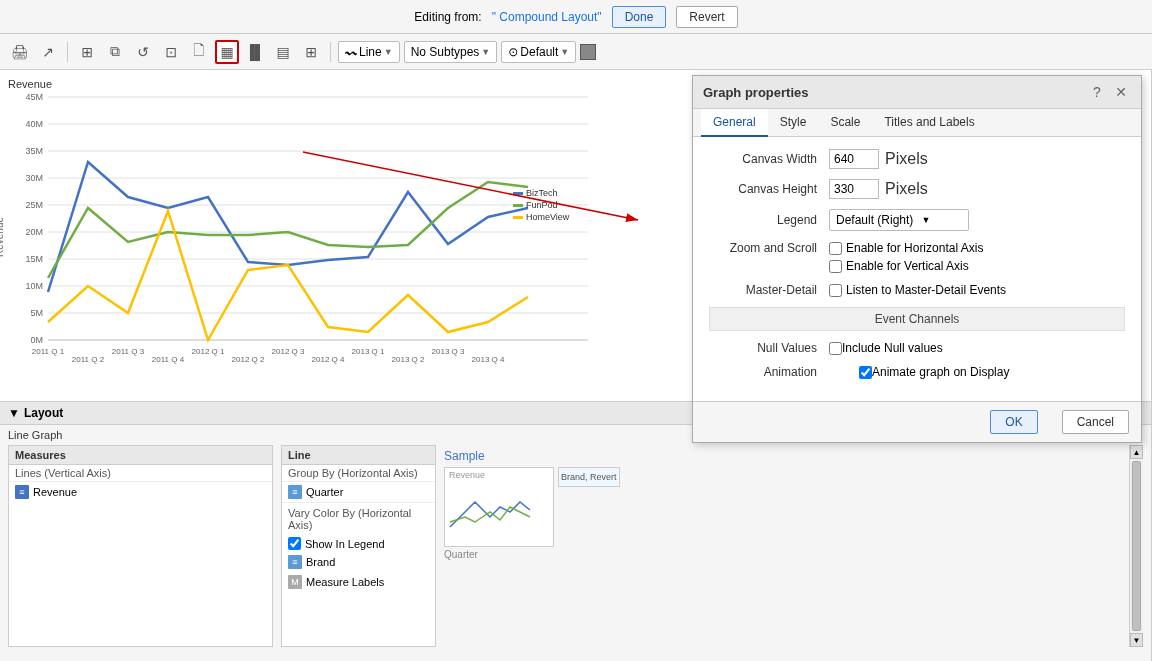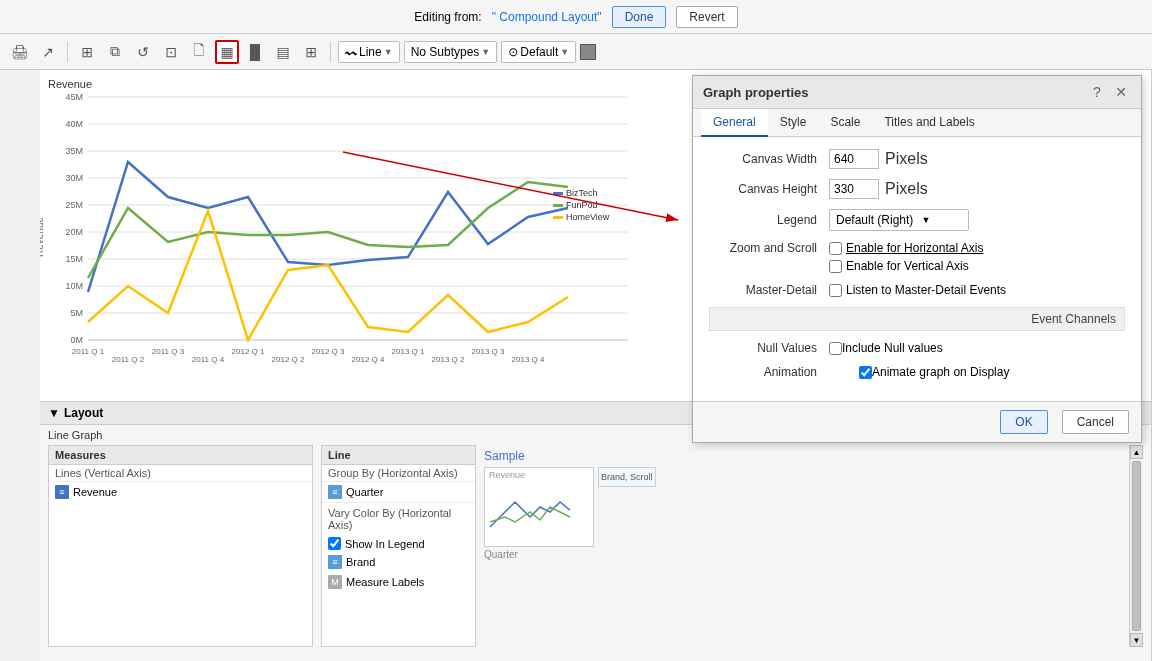--- a/index.html
+++ b/index.html
@@ -79,21 +79,20 @@
 
     
     .chart-panel {
       flex: 1;
       background: #fff;
       border-right: 1px solid #ccc;
       display: flex;
       flex-direction: column;
       overflow: hidden;
       position: relative;
-      margin-left: 40px;
     }
 
     
     .chart-area {
       flex: 1;
       padding: 8px 8px 0 8px;
       position: relative;
       overflow: hidden;
     }
 
@@ -319,31 +318,31 @@
       display: flex;
       flex-direction: column;
       gap: 4px;
     }
     .section-divider {
       background: #f0f0f0;
       border: 1px solid #ddd;
       padding: 4px 8px;
       font-size: 12px;
       color: #444;
-      text-align: right;
+      text-align: center;
       margin: 4px 0 10px 0;
     }
 
     
     .gp-footer {
       border-top: 1px solid #ccc;
       padding: 8px 12px;
       display: flex;
       justify-content: flex-end;
-      gap: 14px;
+      gap: 24px;
       background: #f5f5f5;
     }
     .btn-ok {
       background: #e8f0fe;
       border: 1px solid #4a90d9;
       color: #1a56a0;
       padding: 4px 14px;
       cursor: pointer;
       font-size: 12px;
       border-radius: 2px;
@@ -537,21 +536,21 @@
           <div class="sample-title">Sample</div>
           <div style="display:flex;gap:4px;align-items:flex-start;">
             <div class="sample-chart">
               <div style="font-size:9px;color:#999;padding:2px 4px;">Revenue</div>
               <svg width="90" height="55">
                 <polyline points="5,45 20,30 30,20 45,35 55,25 65,30 75,20 85,28" fill="none" stroke="#4472C4" stroke-width="1.5"></polyline>
                 <polyline points="5,40 20,35 30,40 45,30 55,38 65,25 75,30 85,35" fill="none" stroke="#70AD47" stroke-width="1.5"></polyline>
               </svg>
             </div>
             <div style="font-size:9px;color:#555;padding:4px 2px;border:1px solid #ccc;background:#f0f8ff;">
-              <span>Brand, Scroll</span>
+              <span>Brand, Revert</span>
             </div>
           </div>
           <div class="sample-xlabel">Quarter</div>
         </div>
 
         <div class="vert-scrollbar">
           <div class="scrollbar-up">▲</div>
           <div class="scrollbar-thumb"></div>
           <div class="scrollbar-down">▼</div>
         </div>
@@ -594,21 +593,21 @@
         <span class="prop-label">Legend</span>
         <div class="prop-dropdown">
           <span>Default (Right)</span>
           <span style="font-size:9px;margin-left:4px;">▼</span>
         </div>
       </div>
 
       <div class="prop-row" style="align-items:flex-start;">
         <span class="prop-label">Zoom and Scroll</span>
         <div class="prop-group">
-          <label style="display:flex;align-items:center;gap:4px;font-size:12px;text-decoration:underline;">
+          <label style="display:flex;align-items:center;gap:4px;font-size:12px;">
             <input type="checkbox" style="">
             <span>Enable for Horizontal Axis</span>
           </label>
           <label style="display:flex;align-items:flex-end;gap:4px;font-size:12px;">
             <input type="checkbox" style="">
             <span>Enable for Vertical Axis</span>
           </label>
         </div>
       </div>
 

